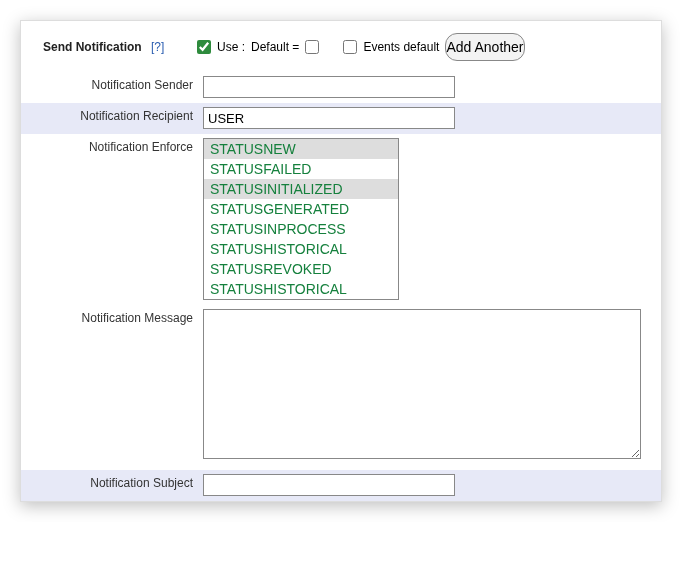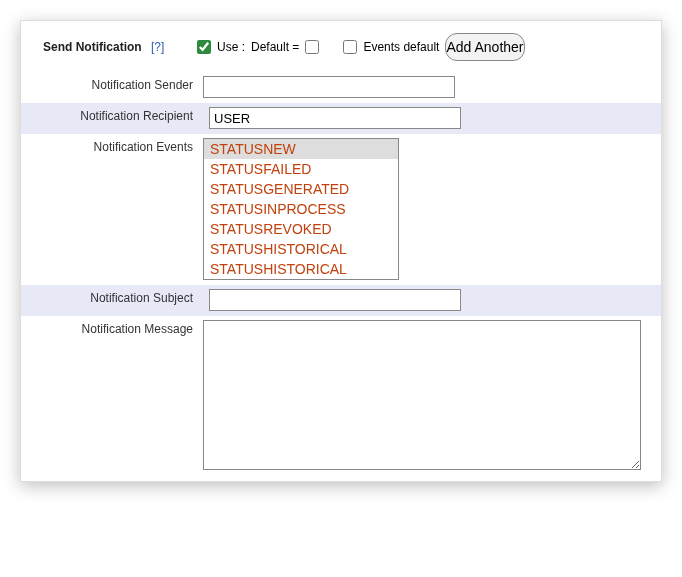--- a/index.html
+++ b/index.html
@@ -17,21 +17,21 @@
     }
     .row {
       display: flex;
       align-items: flex-start;
       border-bottom: 1px solid transparent;
     }
     .row-header {
       padding: 8px 4px 6px 4px;
       align-items: center;
     }
-    .row-alt { background: #e7e9f7; gap: 6px; }
+    .row-alt { background: #e7e9f7; }
     .label-cell {
       width: 180px;
       text-align: right;
       padding: 6px 8px 6px 4px;
       color: #333;
       flex-shrink: 0;
     }
     .value-cell {
       flex: 1;
       padding: 4px 8px 4px 2px;
@@ -65,21 +65,21 @@
       background: #fff;
     }
     .events-list {
       border: 1px solid #888;
       background: #fff;
       min-width: 196px;
     }
     .event-item {
       padding: 2px 6px;
       font-size: 14px;
-      color: #c2410c;
+      color: #15803d;
       cursor: pointer;
       white-space: nowrap;
     }
     .event-item.selected { background: #ddd; }
     .textarea-msg {
       border: 1px solid #888;
       width: 438px;
       height: 150px;
       resize: both;
       font-family: inherit;
@@ -126,41 +126,42 @@
   </div>
 
   <div class="row row-alt">
     <div class="label-cell">Notification Recipient</div>
     <div class="value-cell">
       <input type="text" class="text-input" value="USER" style="">
     </div>
   </div>
 
   <div class="row">
-    <div class="label-cell">Notification Events</div>
+    <div class="label-cell">Notification Enforce</div>
     <div class="value-cell">
       <div class="events-list" id="events-list">
           <div class="event-item selected">STATUSNEW</div>
           <div class="event-item">STATUSFAILED</div>
+          <div class="event-item selected">STATUSINITIALIZED</div>
           <div class="event-item">STATUSGENERATED</div>
           <div class="event-item">STATUSINPROCESS</div>
+          <div class="event-item">STATUSHISTORICAL</div>
           <div class="event-item">STATUSREVOKED</div>
           <div class="event-item">STATUSHISTORICAL</div>
-          <div class="event-item">STATUSHISTORICAL</div>
         </div>
+    </div>
+  </div>
+
+  <div class="row">
+    <div class="label-cell">Notification Message</div>
+    <div class="value-cell" style="padding-bottom:10px;">
+      <textarea class="textarea-msg" style=""></textarea>
     </div>
   </div>
 
   <div class="row row-alt">
     <div class="label-cell">Notification Subject</div>
     <div class="value-cell">
       <input type="text" class="text-input" value="" style="">
     </div>
   </div>
 
-  <div class="row">
-    <div class="label-cell">Notification Message</div>
-    <div class="value-cell" style="padding-bottom:10px;">
-      <textarea class="textarea-msg" style=""></textarea>
-    </div>
-  </div>
-
 </div>
 
 </body></html>

